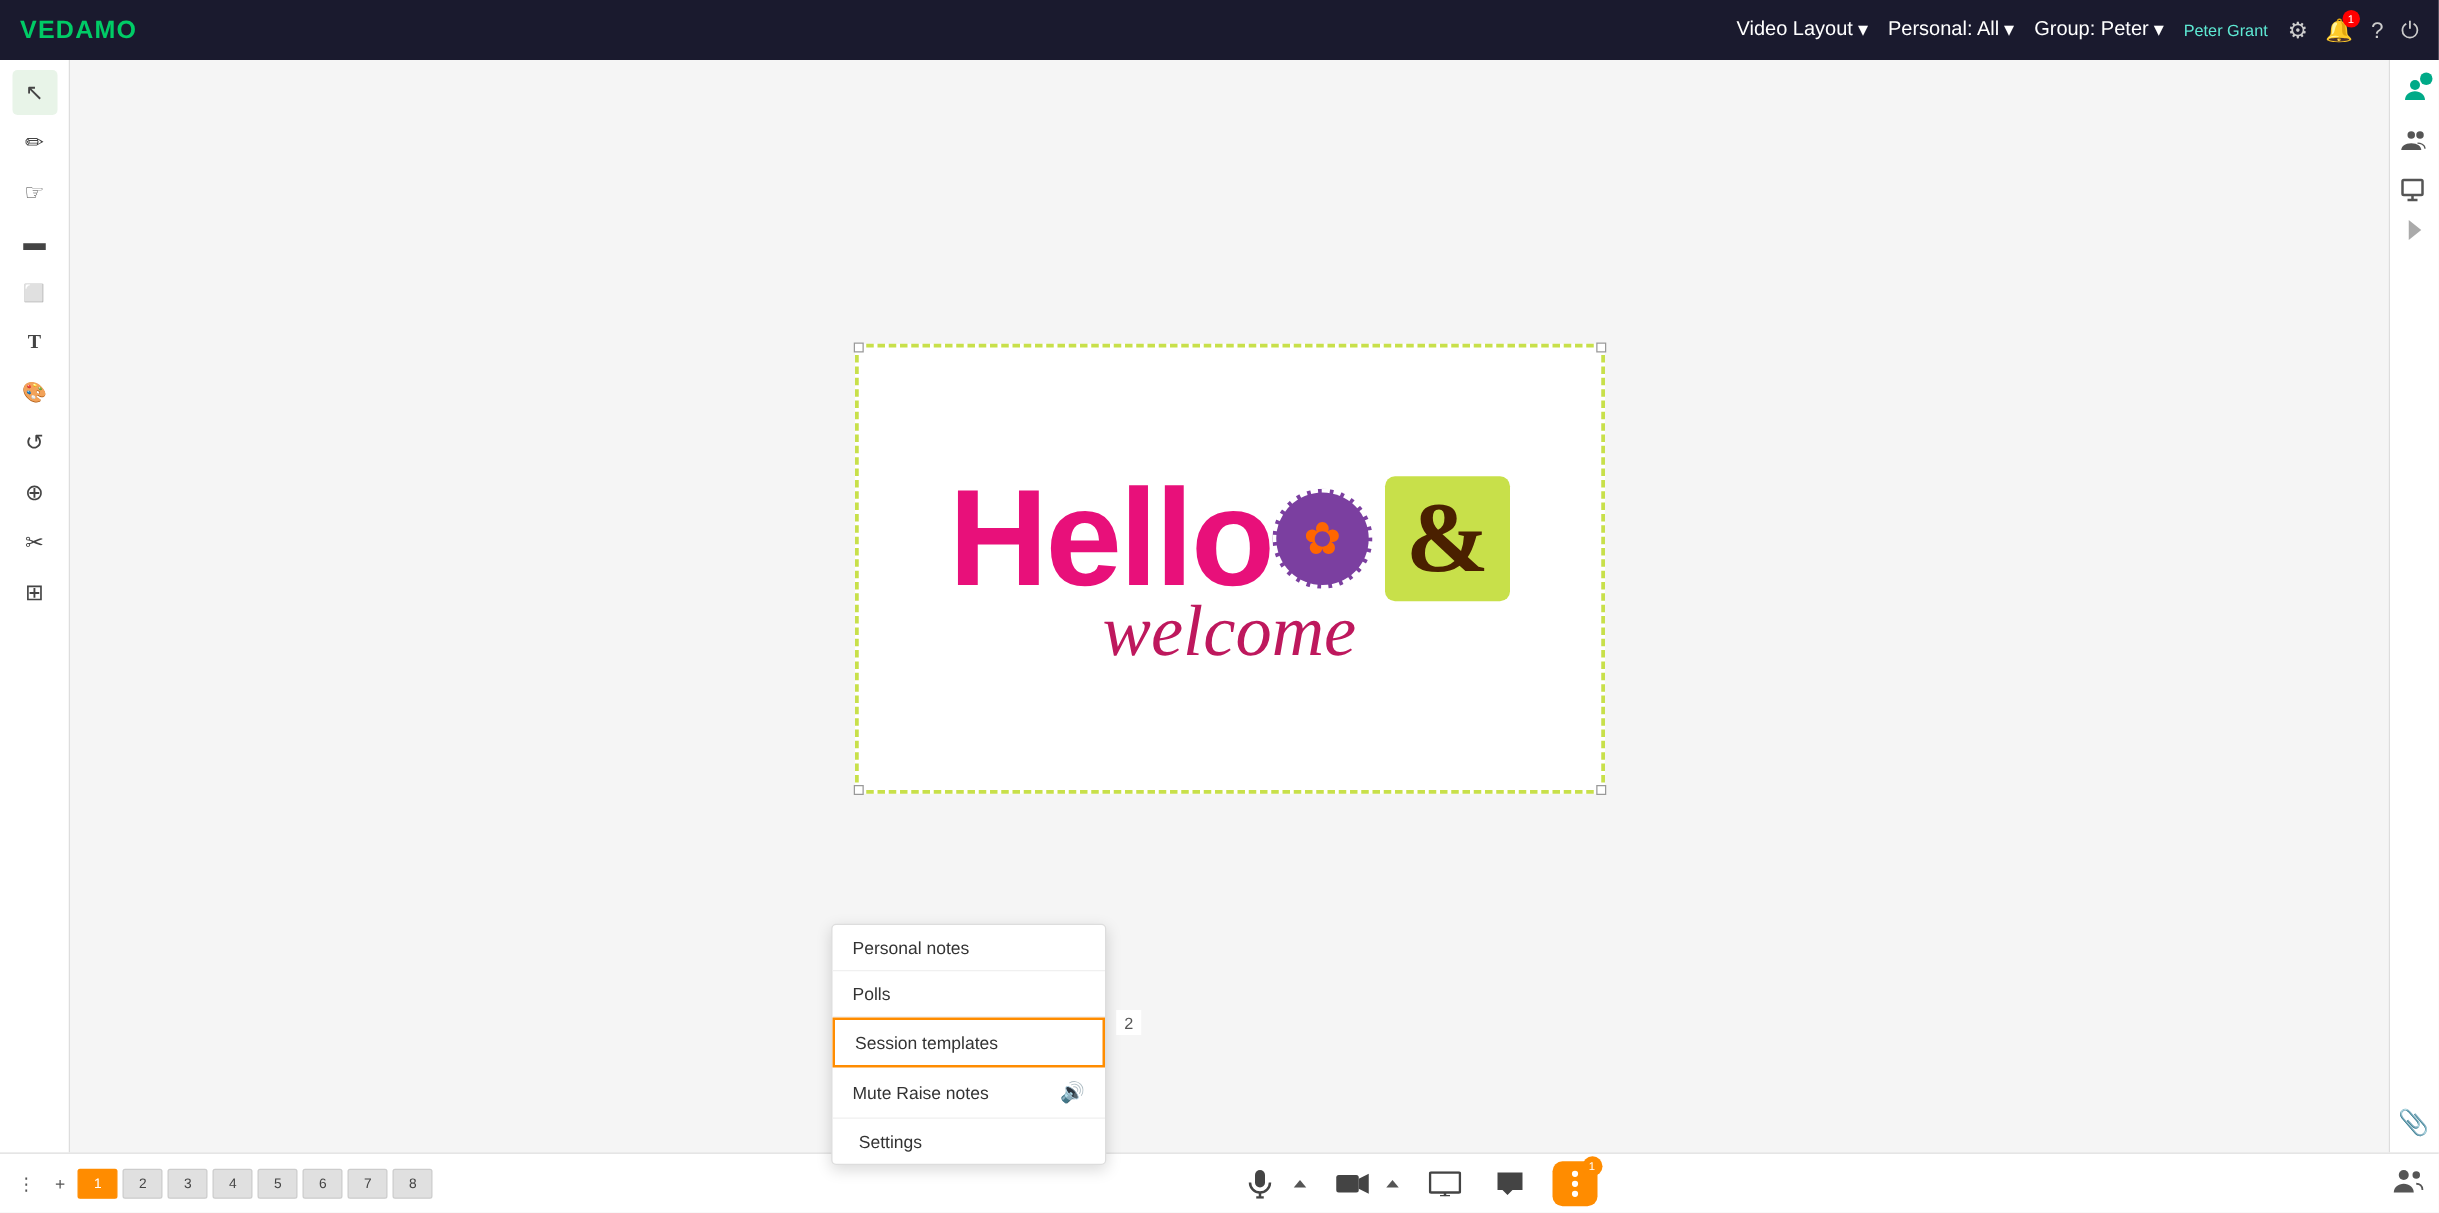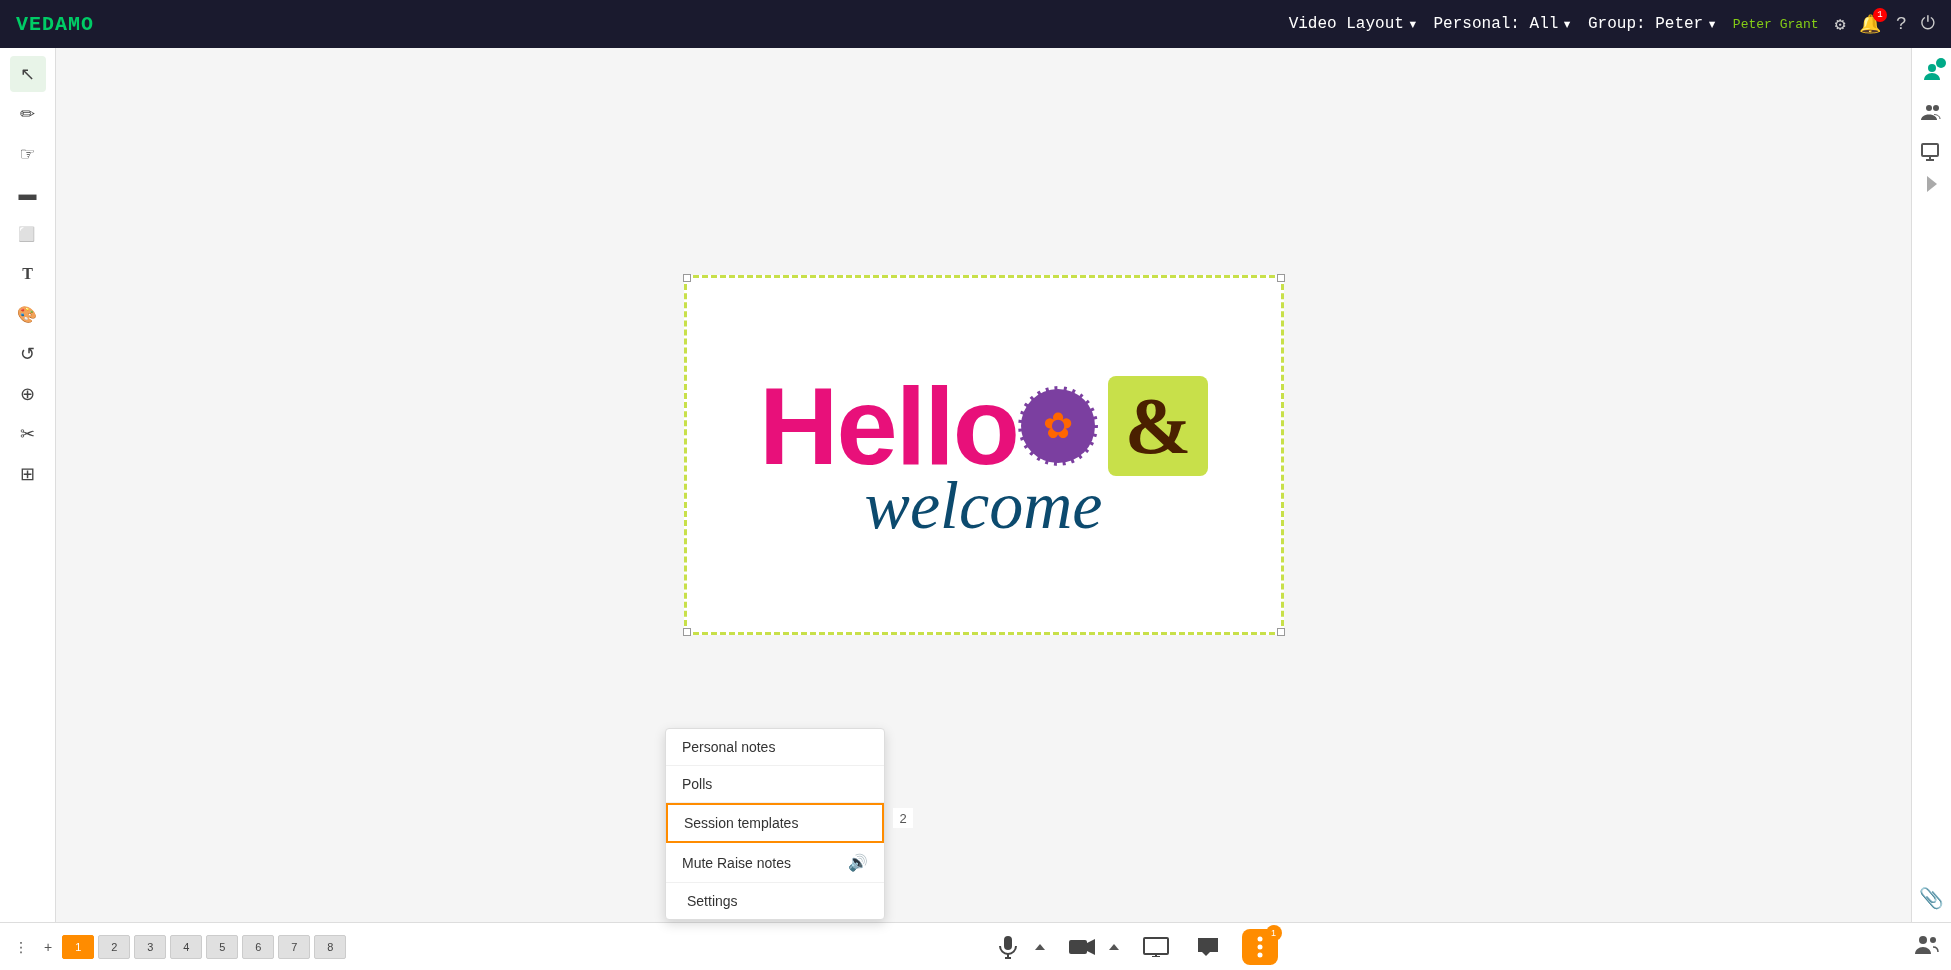--- a/index.html
+++ b/index.html
@@ -2,21 +2,21 @@
 <html><head>
   <meta charset="utf-8">
   <style>
     * { box-sizing: border-box; margin: 0; padding: 0; }
     body { font-family: 'Segoe UI', Arial, sans-serif; background: #f0f0f0; width: 1951px; height: 970px; overflow: hidden; position: relative; }
 
     
     #topbar {
       position: absolute; top: 0; left: 0; right: 0; height: 48px;
       background: #1a1a2e; display: flex; align-items: center; justify-content: space-between;
-      padding: 0 16px; z-index: 100; font-family: Liberation Mono, monospace;
+      padding: 0 16px; z-index: 100;
     }
     #logo { color: #00cc66; font-weight: bold; font-size: 20px; letter-spacing: 1px; }
     #topbar-right { display: flex; align-items: center; gap: 16px; color: #fff; font-size: 13px; }
     .topbar-dropdown { display: flex; align-items: center; gap: 4px; cursor: pointer; }
     .topbar-dropdown span { font-size: 16px; }
     .topbar-icons { display: flex; align-items: center; gap: 14px; }
     .topbar-icon { color: #ccc; cursor: pointer; font-size: 18px; position: relative; }
     .notif-badge {
       position: absolute; top: -5px; right: -5px;
       background: red; color: white; border-radius: 50%; width: 14px; height: 14px;
@@ -97,21 +97,21 @@
     }
     .green-box {
       width: 100px; height: 100px; background: #c8e04a; border-radius: 8px;
       display: flex; align-items: center; justify-content: center;
     }
     .ampersand-text {
       font-size: 80px; font-weight: 900; color: #4a2000;
       font-family: Georgia, serif;
     }
     .welcome-text {
-      font-size: 68px; color: #0c4a6e;
+      font-size: 58px; color: #be185d;
       font-family: 'Brush Script MT', cursive;
       font-style: italic;
       margin-top: -10px;
     }
 
     
     #bottom-bar {
       position: absolute; bottom: 0; left: 0; right: 0; height: 48px;
       background: #fff; border-top: 1px solid #ddd;
       display: flex; align-items: center; z-index: 100;
@@ -146,21 +146,21 @@
       border-left: 5px solid transparent; border-right: 5px solid transparent;
       border-bottom: 6px solid #555;
     }
 
     #bottom-right { padding-right: 12px; display: flex; align-items: center; }
     .people-icon { color: #555; font-size: 20px; cursor: pointer; }
 
     
     #dropdown-menu {
       position: absolute;
-      left: 665px; bottom: 50px;
+      left: 665px; bottom: 38px;
       width: 220px;
       background: white;
       border: 1px solid #ddd;
       border-radius: 4px;
       box-shadow: 0 4px 12px rgba(0,0,0,0.15);
       z-index: 200;
     }
     .menu-item {
       padding: 10px 16px;
       font-size: 14px;
@@ -193,21 +193,21 @@
       <span>▾</span>
     </div>
     <div class="topbar-dropdown">
       <span>Personal: All</span>
       <span>▾</span>
     </div>
     <div class="topbar-dropdown">
       <span>Group: Peter</span>
       <span>▾</span>
     </div>
-    <span style="color:#84cc16;">Peter Grant</span>
+    <span style="color:#5eead4;">Peter Grant</span>
     <div class="topbar-icons">
       <div class="topbar-icon">⚙</div>
       <div class="topbar-icon" style="position:relative;">
         🔔
         <div class="notif-badge">1</div>
       </div>
       <div class="topbar-icon">?</div>
       <div class="topbar-icon">⏻</div>
     </div>
   </div>

